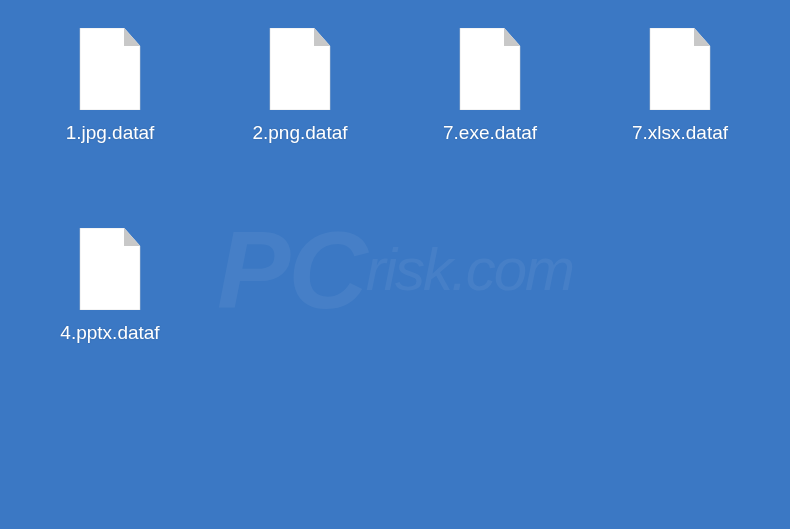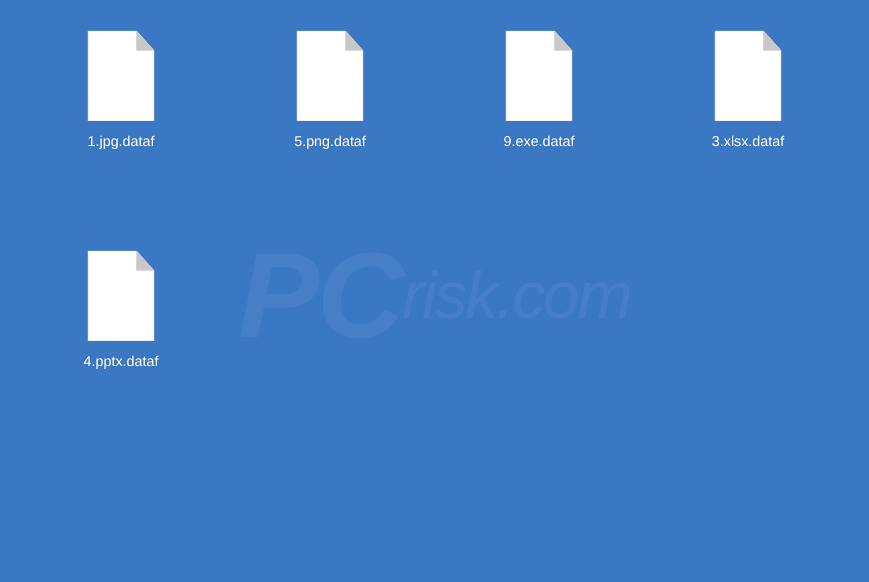--- a/index.html
+++ b/index.html
@@ -63,21 +63,21 @@
       position: relative;
       margin-bottom: 10px;
     }
     .file-icon svg {
       width: 100%;
       height: 100%;
       display: block;
     }
     .file-label {
       color: #ffffff;
-      font-size: 13px;
+      font-size: 19px;
       line-height: 1.35;
       text-align: center;
       max-width: 170px;
       word-wrap: break-word;
       text-shadow: 0 0 2px rgba(0,0,0,0.2);
     }
   </style>
 </head>
 <body>
 
@@ -99,43 +99,43 @@
   </div>
 
   <div class="file-item">
     <div class="file-icon">
       <svg viewBox="0 0 64 82">
         <path d="M 2 0 L 46 0 L 62 18 L 62 82 L 2 82 Z" fill="#ffffff" stroke="#d0d0d0" stroke-width="0.5"></path>
         <path d="M 46 0 L 46 18 L 62 18 Z" fill="#e0e0e0"></path>
         <path d="M 46 0 L 62 18 L 46 18 Z" fill="#c8c8c8"></path>
       </svg>
     </div>
-    <div class="file-label">5.png.dataf</div>
+    <div class="file-label">2.png.dataf</div>
   </div>
 
   <div class="file-item">
     <div class="file-icon">
       <svg viewBox="0 0 64 82">
         <path d="M 2 0 L 46 0 L 62 18 L 62 82 L 2 82 Z" fill="#ffffff" stroke="#d0d0d0" stroke-width="0.5"></path>
         <path d="M 46 0 L 46 18 L 62 18 Z" fill="#e0e0e0"></path>
         <path d="M 46 0 L 62 18 L 46 18 Z" fill="#c8c8c8"></path>
       </svg>
     </div>
-    <div class="file-label">9.exe.dataf</div>
+    <div class="file-label">7.exe.dataf</div>
   </div>
 
   <div class="file-item">
     <div class="file-icon">
       <svg viewBox="0 0 64 82">
         <path d="M 2 0 L 46 0 L 62 18 L 62 82 L 2 82 Z" fill="#ffffff" stroke="#d0d0d0" stroke-width="0.5"></path>
         <path d="M 46 0 L 46 18 L 62 18 Z" fill="#e0e0e0"></path>
         <path d="M 46 0 L 62 18 L 46 18 Z" fill="#c8c8c8"></path>
       </svg>
     </div>
-    <div class="file-label">3.xlsx.dataf</div>
+    <div class="file-label">7.xlsx.dataf</div>
   </div>
 
   <div class="file-item">
     <div class="file-icon">
       <svg viewBox="0 0 64 82">
         <path d="M 2 0 L 46 0 L 62 18 L 62 82 L 2 82 Z" fill="#ffffff" stroke="#d0d0d0" stroke-width="0.5"></path>
         <path d="M 46 0 L 46 18 L 62 18 Z" fill="#e0e0e0"></path>
         <path d="M 46 0 L 62 18 L 46 18 Z" fill="#c8c8c8"></path>
       </svg>
     </div>

